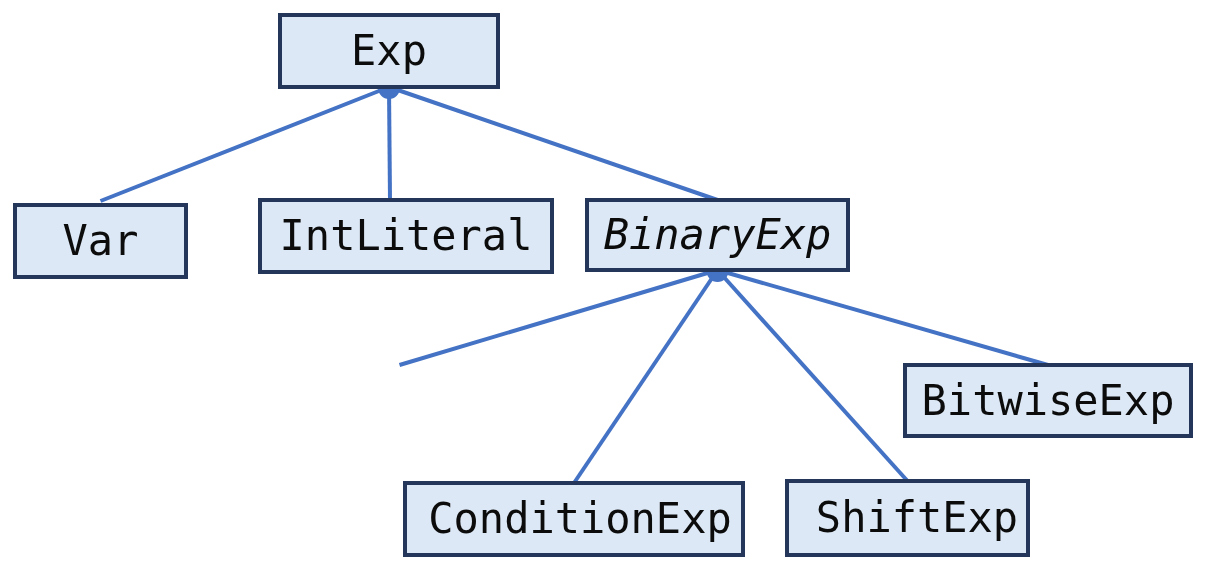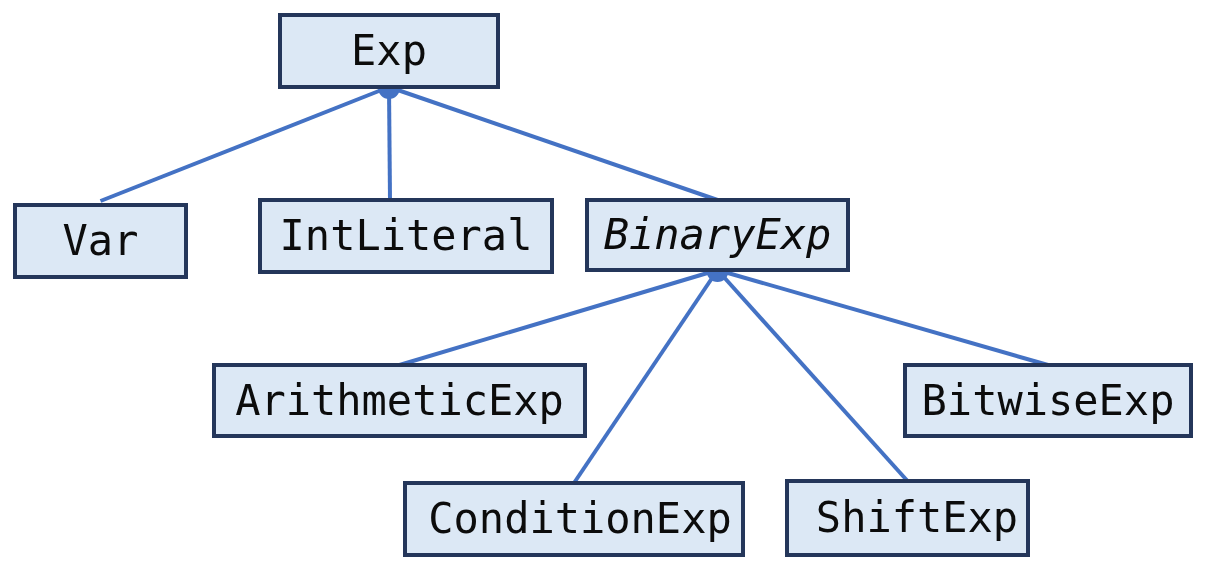--- a/index.html
+++ b/index.html
@@ -70,23 +70,20 @@
   </div>
 
   <div class="node n-intliteral">
     <span class="node-label">IntLiteral</span>
   </div>
 
   <div class="node n-binaryexp">
     <span class="node-label">BinaryExp</span>
   </div>
 
-  <div class="node n-arithmeticexp">
-    <span class="node-label">ArithmeticExp</span>
-  </div>
 
   <div class="node n-conditionexp">
     <span class="node-label">ConditionExp</span>
   </div>
 
   <div class="node n-shiftexp">
     <span class="node-label">ShiftExp</span>
   </div>
 
   <div class="node n-bitwiseexp">

